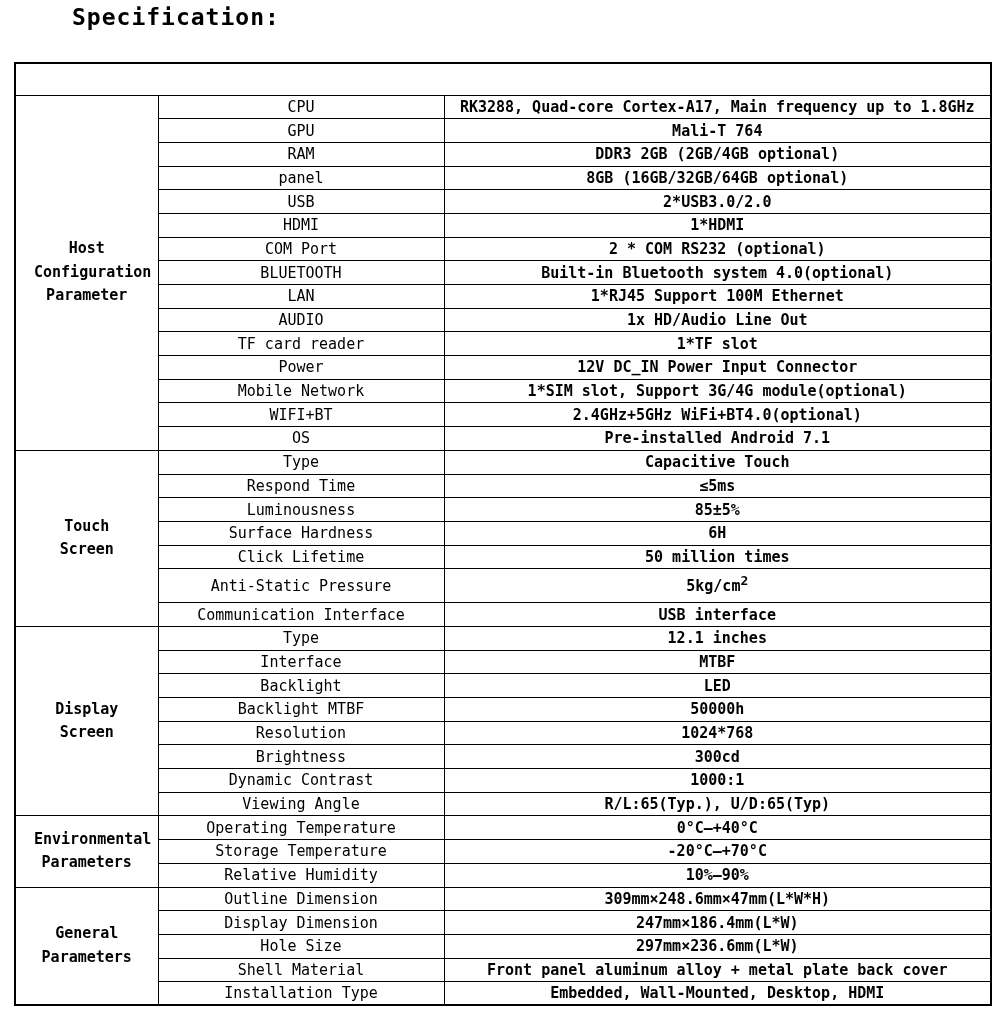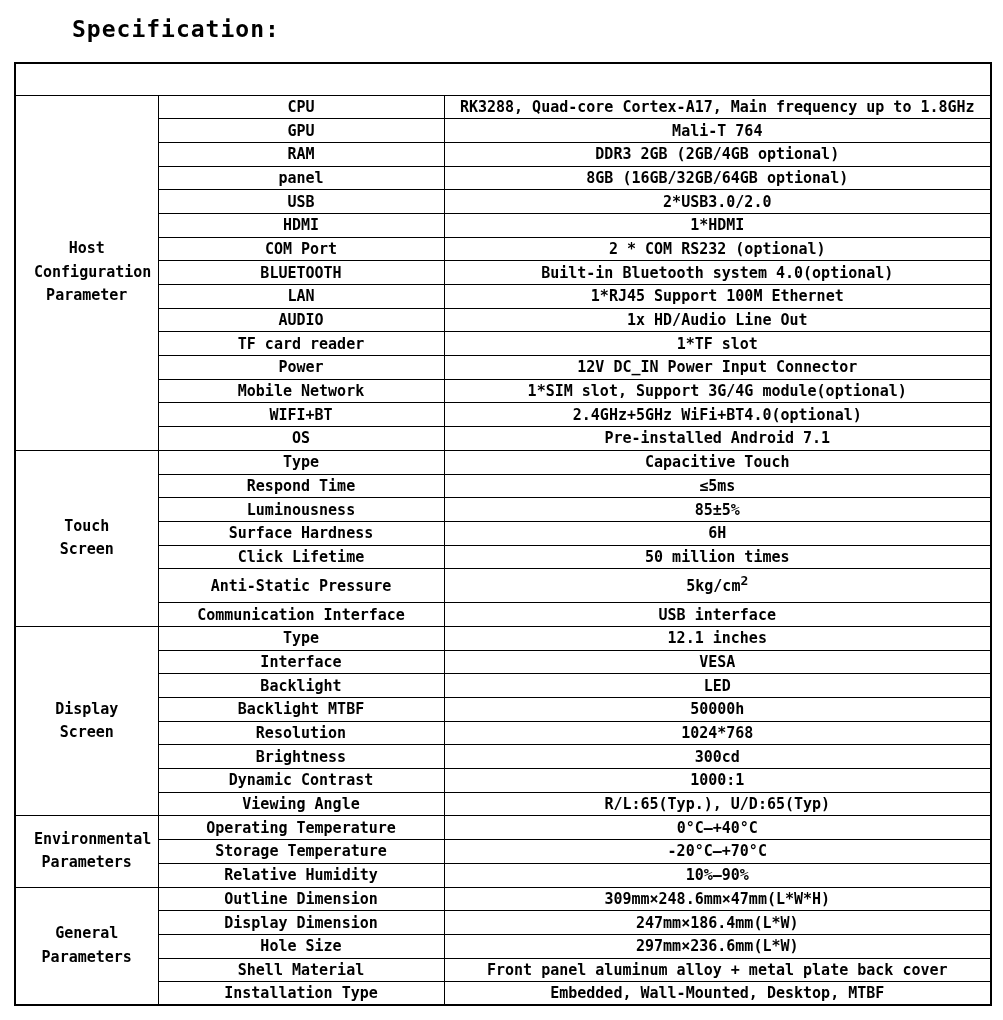--- a/index.html
+++ b/index.html
@@ -4,21 +4,21 @@
 <style>
   * { margin: 0; padding: 0; box-sizing: border-box; }
   html, body {
     width: 1003px; height: 1020px;
     background: #ffffff; color: #000000;
     font-family: "DejaVu Sans Mono", "Liberation Mono", monospace;
     position: relative;
   }
   .page-title {
     position: absolute;
-    left: 72px; top: 16px;
+    left: 72px; top: 4px;
     font-size: 23px;
     font-weight: bold;
     letter-spacing: 1px;
     white-space: nowrap;
   }
   table.spec-table {
     position: absolute;
     left: 14px; top: 62px;
     width: 976px;
     border-collapse: collapse;
@@ -39,21 +39,21 @@
   .spec-table tr { height: 23.7px; }
   tr.header-row { height: 32px; }
   tr.header-row td { border: 1px solid #000; }
   tr.tall-row { height: 34px; }
   td.section-cell {
     font-weight: bold;
     white-space: normal;
     line-height: 23.5px;
     padding: 0 18px;
   }
-  td.label-cell { font-weight: bold; }
+  td.label-cell { font-weight: normal; }
   td.value-cell { font-weight: bold; }
   td.value-cell sup {
     font-size: 13px;
     vertical-align: super;
     line-height: 0;
   }
 </style>
 </head>
 <body>
 
@@ -168,21 +168,21 @@
       <tr>
         <td class="section-cell" rowspan="8">
           <div>Display</div>
           <div>Screen</div>
         </td>
         <td class="label-cell">Type</td>
         <td class="value-cell"><span>12.1 inches</span></td>
       </tr>
       <tr>
         <td class="label-cell">Interface</td>
-        <td class="value-cell"><span>VESA</span></td>
+        <td class="value-cell"><span>MTBF</span></td>
       </tr>
       <tr>
         <td class="label-cell">Backlight</td>
         <td class="value-cell"><span>LED</span></td>
       </tr>
       <tr>
         <td class="label-cell">Backlight MTBF</td>
         <td class="value-cell"><span>50000h</span></td>
       </tr>
       <tr>
@@ -232,16 +232,16 @@
       <tr>
         <td class="label-cell">Hole Size</td>
         <td class="value-cell"><span>297mm×236.6mm(L*W)</span></td>
       </tr>
       <tr>
         <td class="label-cell">Shell Material</td>
         <td class="value-cell"><span>Front panel aluminum alloy + metal plate back cover</span></td>
       </tr>
       <tr>
         <td class="label-cell">Installation Type</td>
-        <td class="value-cell"><span>Embedded, Wall-Mounted, Desktop, MTBF</span></td>
+        <td class="value-cell"><span>Embedded, Wall-Mounted, Desktop, HDMI</span></td>
       </tr>
     </tbody>
 </table>
 
 </body></html>

